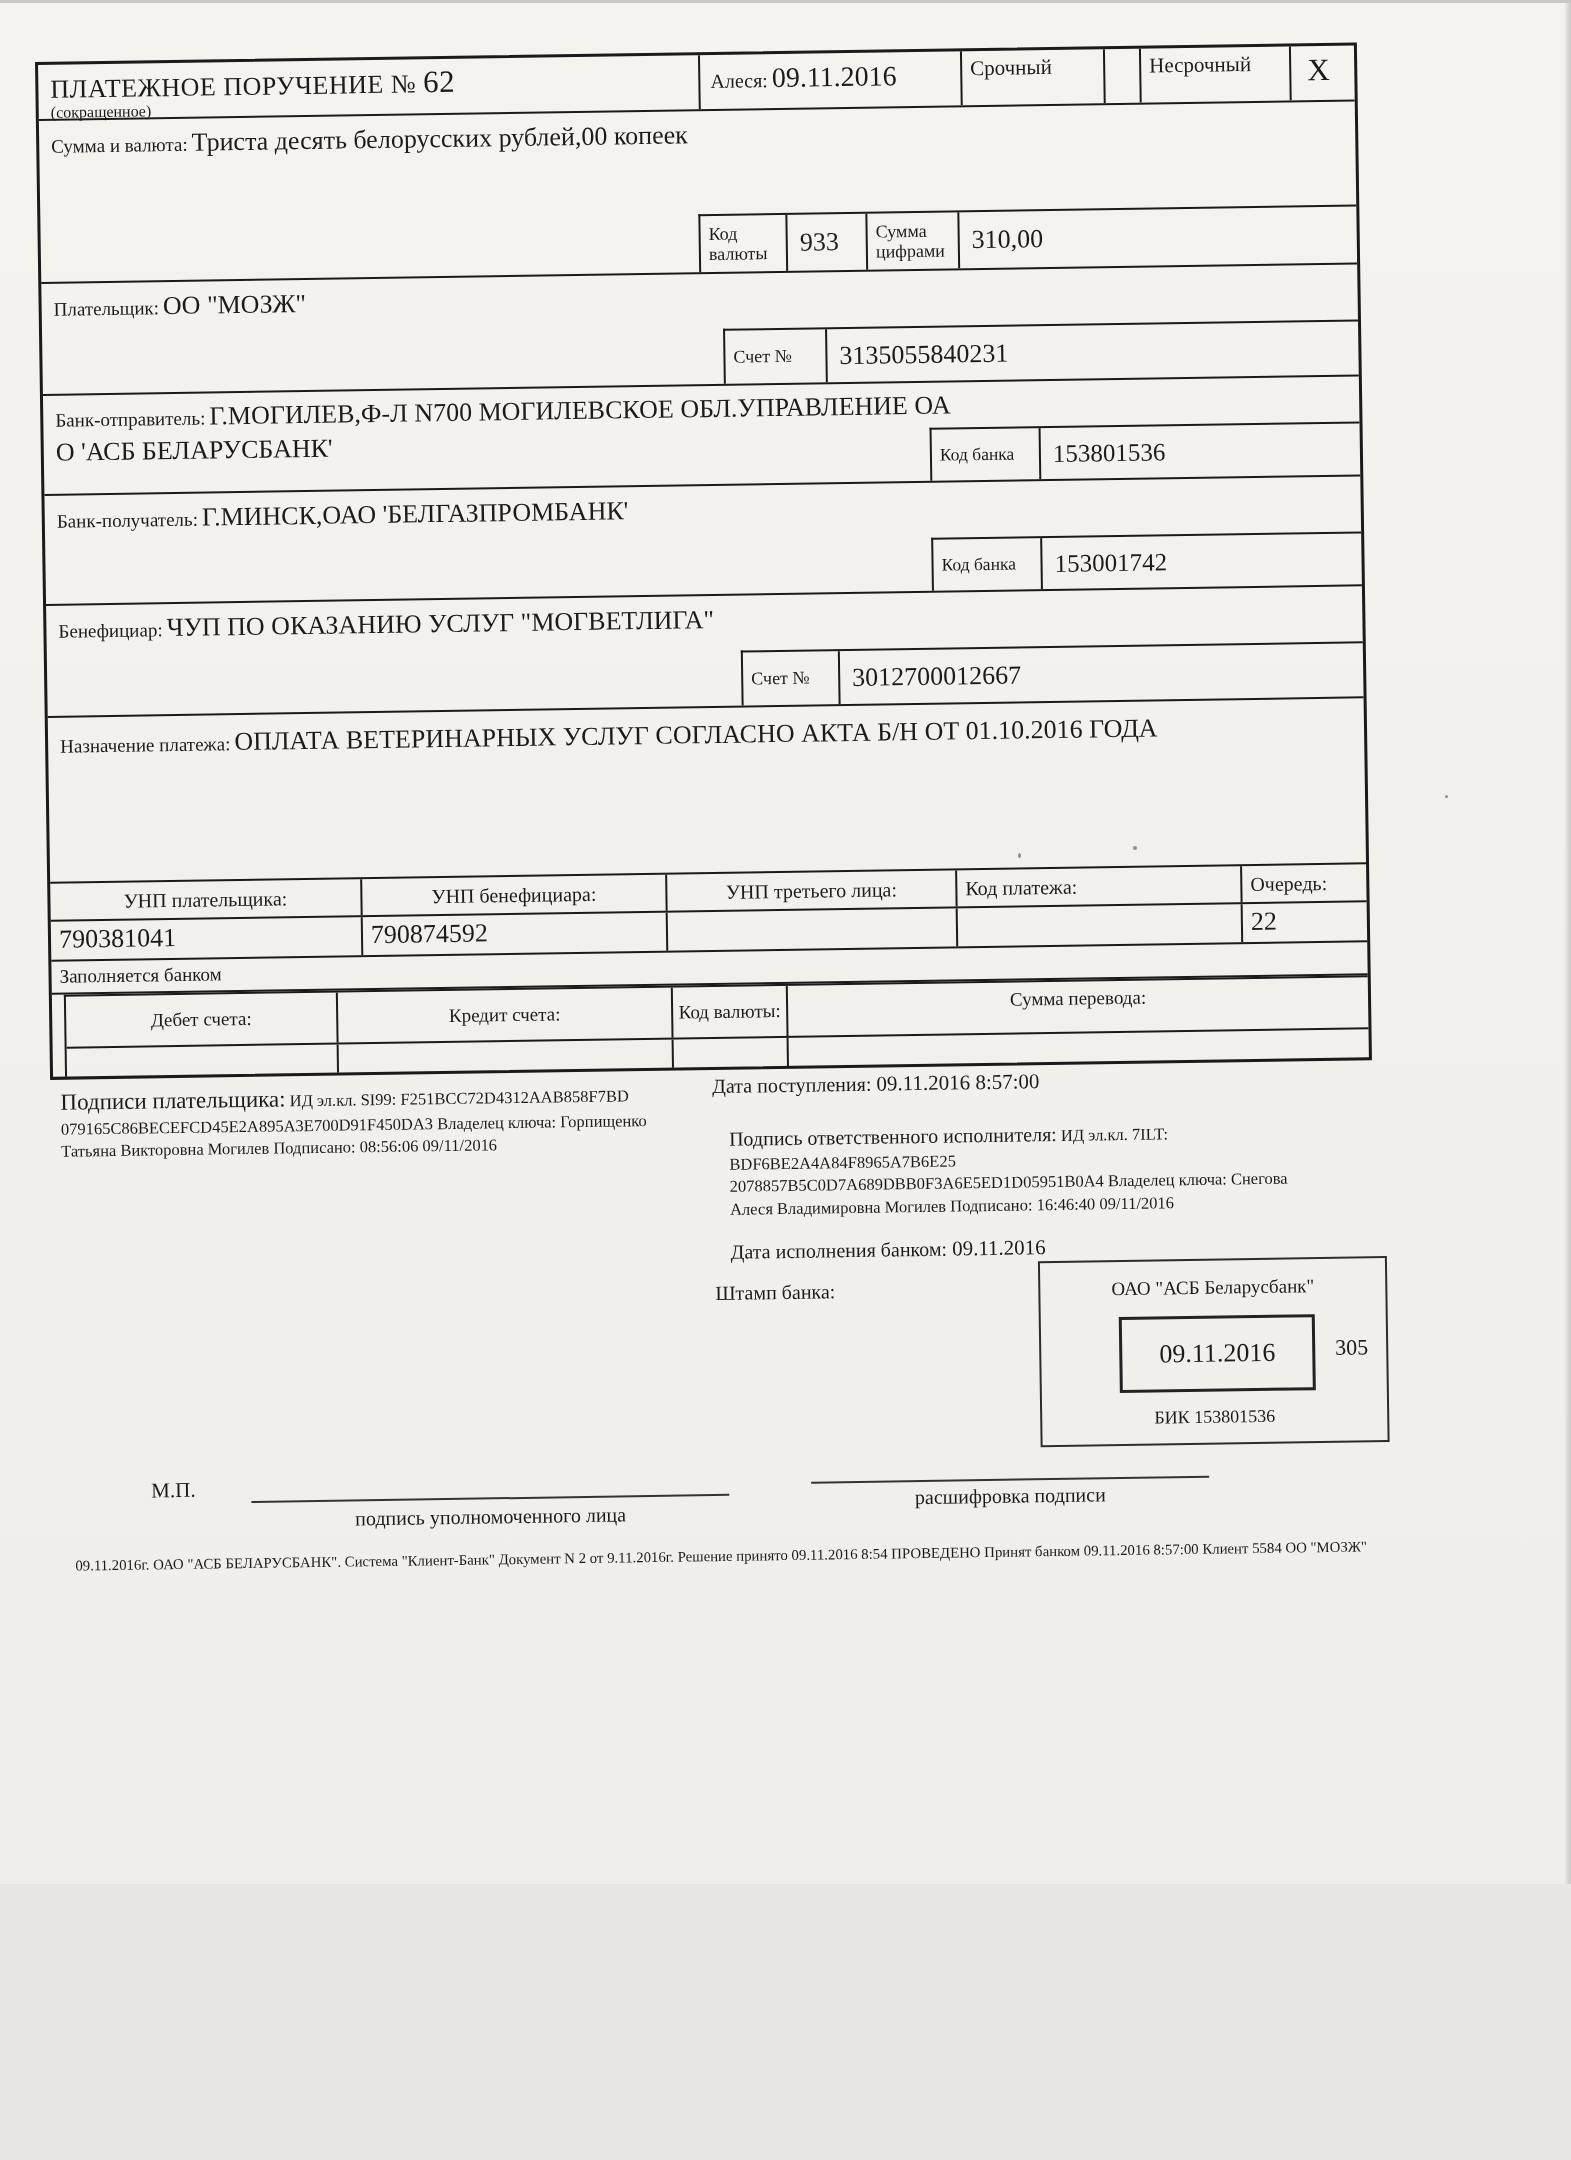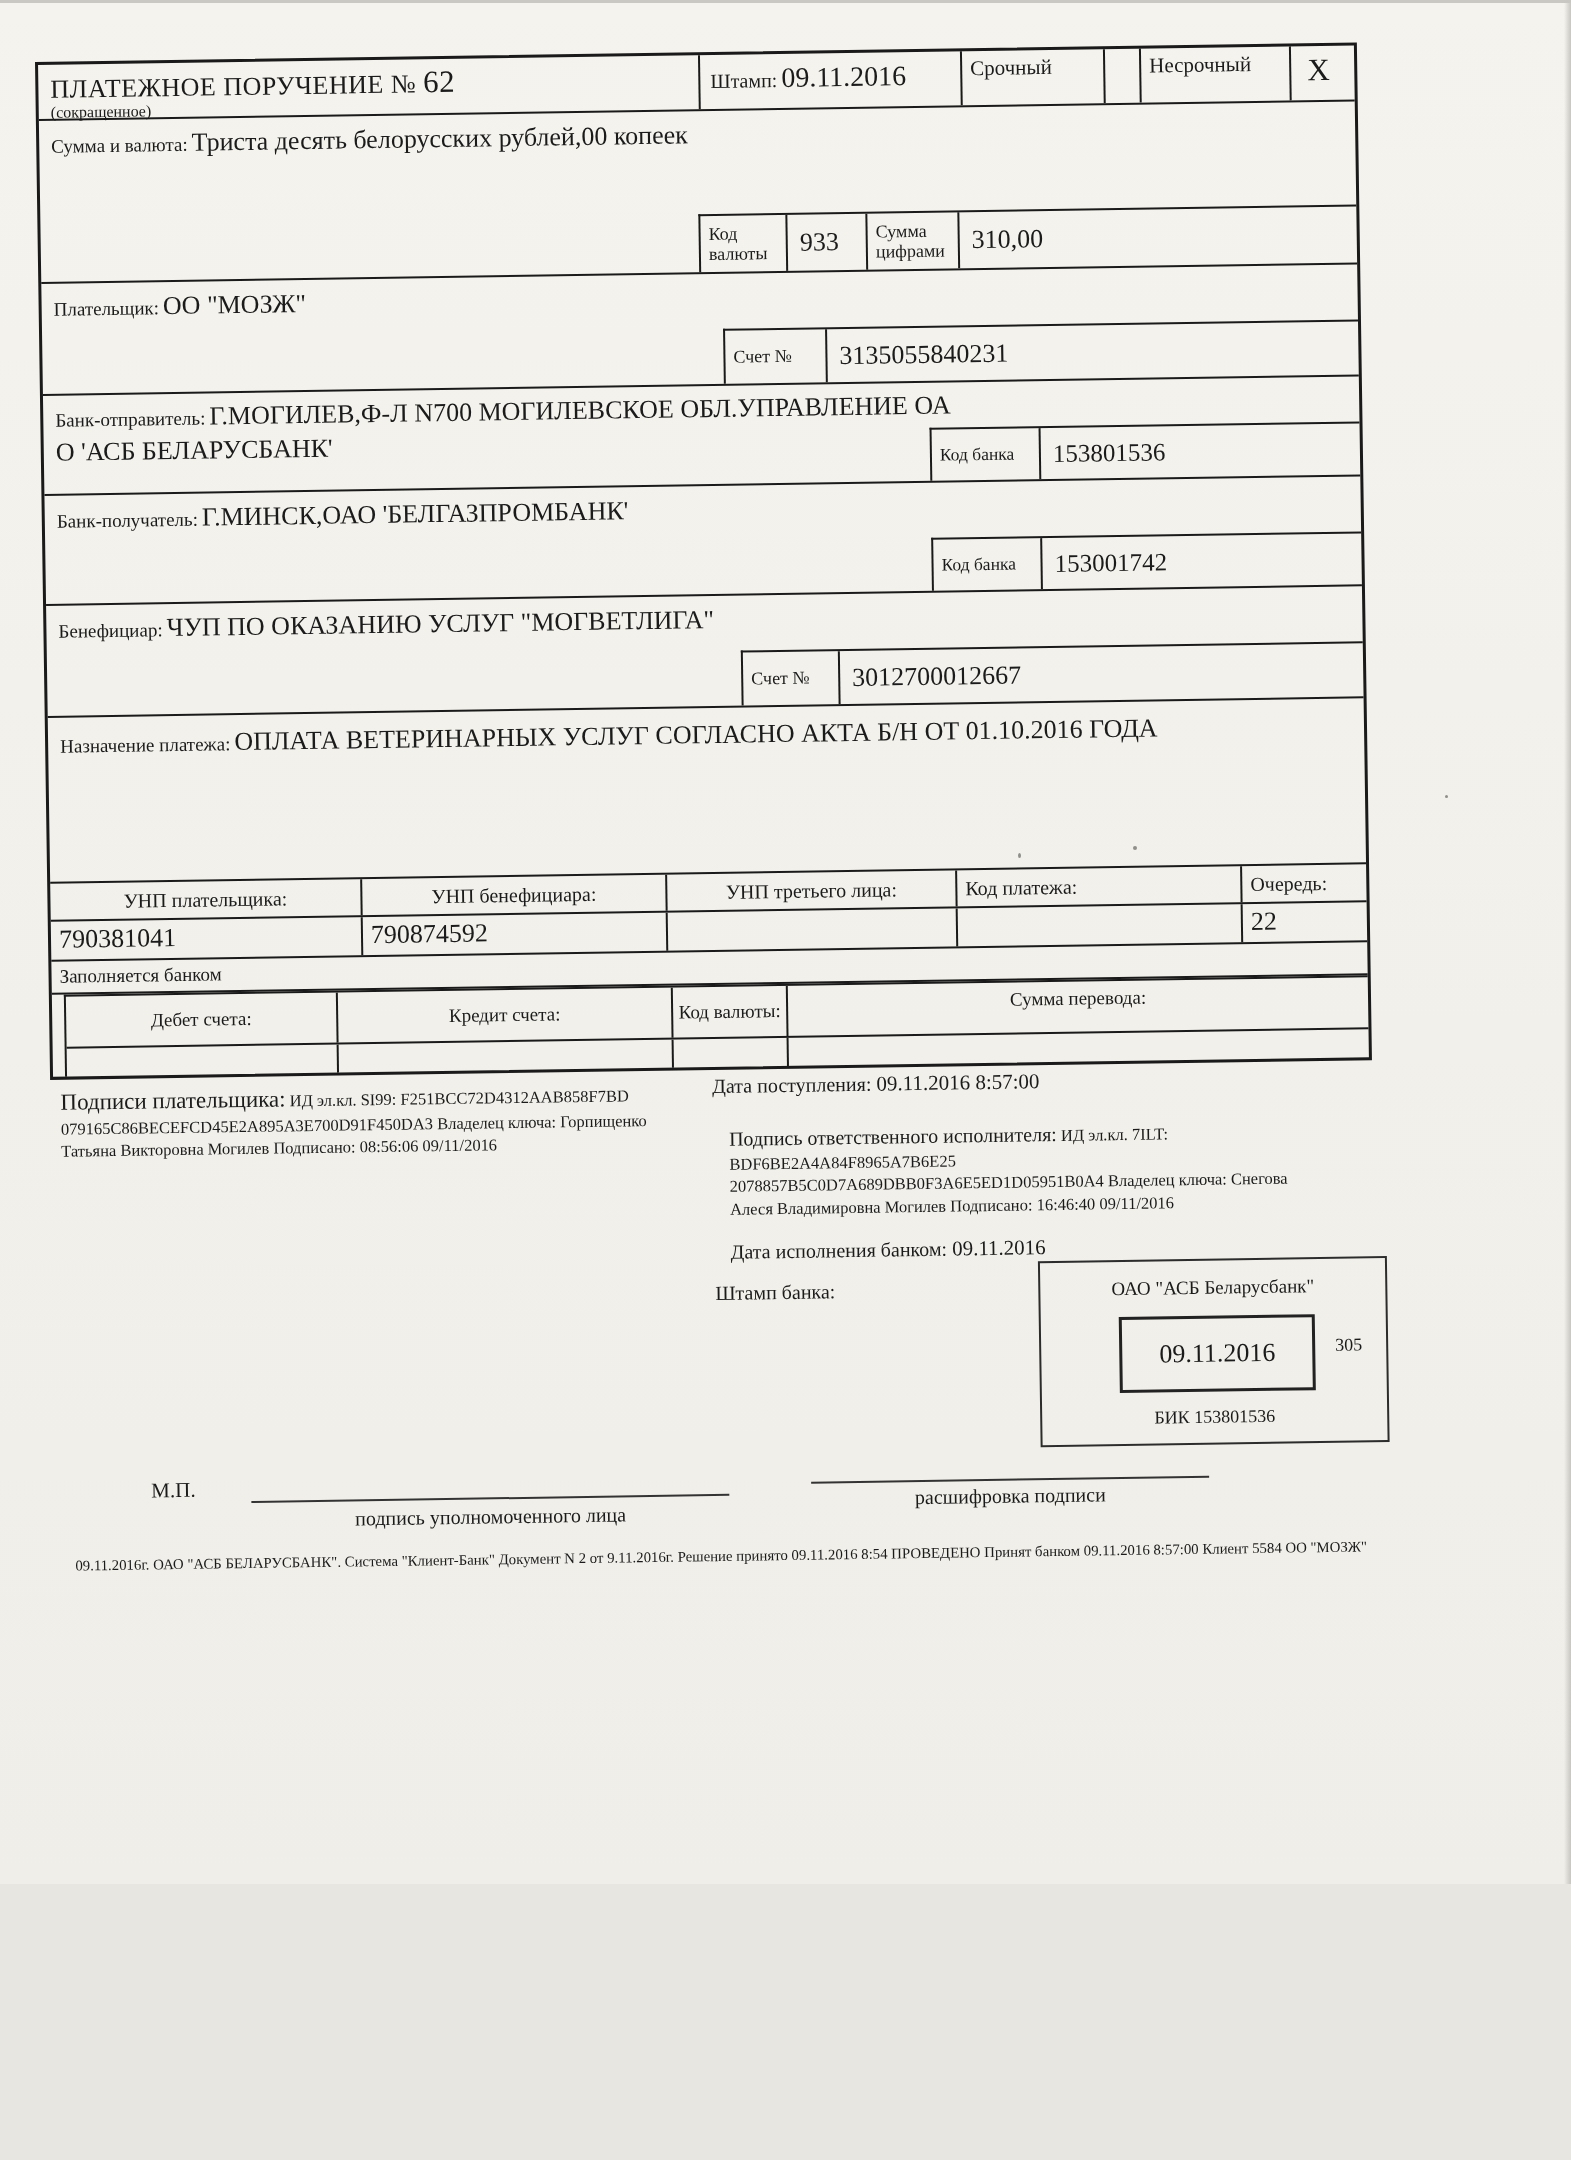--- a/index.html
+++ b/index.html
@@ -100,21 +100,21 @@
   .receipt-date { position:absolute; left:662px; top:4px; font-size:20px; }
   .receipt-date .v { font-size:21px; }
   .executor { position:absolute; left:678px; top:56px; width:655px; font-size:16.5px; line-height:1.38; }
   .exec-lbl { font-size:20px; }
   .execution-date { position:absolute; left:678px; top:170px; font-size:20px; }
   .execution-date .v { font-size:21px; }
   .stamp-lbl { position:absolute; left:662px; top:212px; font-size:20px; }
   .stamp { position:absolute; left:985px; top:196px; width:345px; height:182px; border:2px solid #2c2c2c; }
   .stamp-name { text-align:center; margin-top:16px; font-size:19px; }
   .stamp-datebox { position:absolute; left:78px; top:55px; width:190px; height:70px; border:3px solid #222; display:flex; align-items:center; justify-content:center; font-size:26px; }
-  .stamp-code { position:absolute; left:294px; top:76px; font-size:18px; }
+  .stamp-code { position:absolute; left:294px; top:76px; font-size:22px; }
   .stamp-bik { position:absolute; top:146px; width:100%; text-align:center; font-size:18px; }
   .mp { position:absolute; left:95px; top:400px; font-size:21px; }
   .sigline1 { position:absolute; left:195px; top:424px; width:478px; border-top:2px solid #333; text-align:center; font-size:20px; padding-top:6px; }
   .sigline2 { position:absolute; left:755px; top:413px; width:398px; border-top:2px solid #333; text-align:center; font-size:20px; padding-top:4px; }
   .sysline { position:absolute; left:18px; top:478px; width:1420px; font-size:14.8px; white-space:nowrap; }
 
   
   .speck { position:absolute; width:4px; height:4px; border-radius:50%; background:rgba(45,45,45,.5); }
   .sp1 { left:1133px; top:846px; } .sp2 { left:1018px; top:853px; width:3px; height:5px; } .sp3 { left:1445px; top:795px; width:3px; height:3px; }
   .ink { position:absolute; background:rgba(70,90,190,.38); filter:blur(1.5px); border-radius:50%; }
@@ -128,21 +128,21 @@
   <div class="doc">
 
     <div class="form">
 
       <div class="row r1">
         <div class="cell c-title">
           <div class="title-line"><span>ПЛАТЕЖНОЕ ПОРУЧЕНИЕ №</span> <span class="docnum">62</span></div>
           <div class="subtitle">(сокращенное)</div>
         </div>
         <div class="cell c-date">
-          <span class="lbl">Штамп:</span>
+          <span class="lbl">Алеся:</span>
           <span class="val">09.11.2016</span>
         </div>
         <div class="cell c-urgent"><span>Срочный</span></div>
         <div class="cell c-gap"><span></span></div>
         <div class="cell c-nonurgent"><span>Несрочный</span></div>
         <div class="cell c-x"><span>X</span></div>
       </div>
 
       <div class="row r2">
         <div class="textpad">

